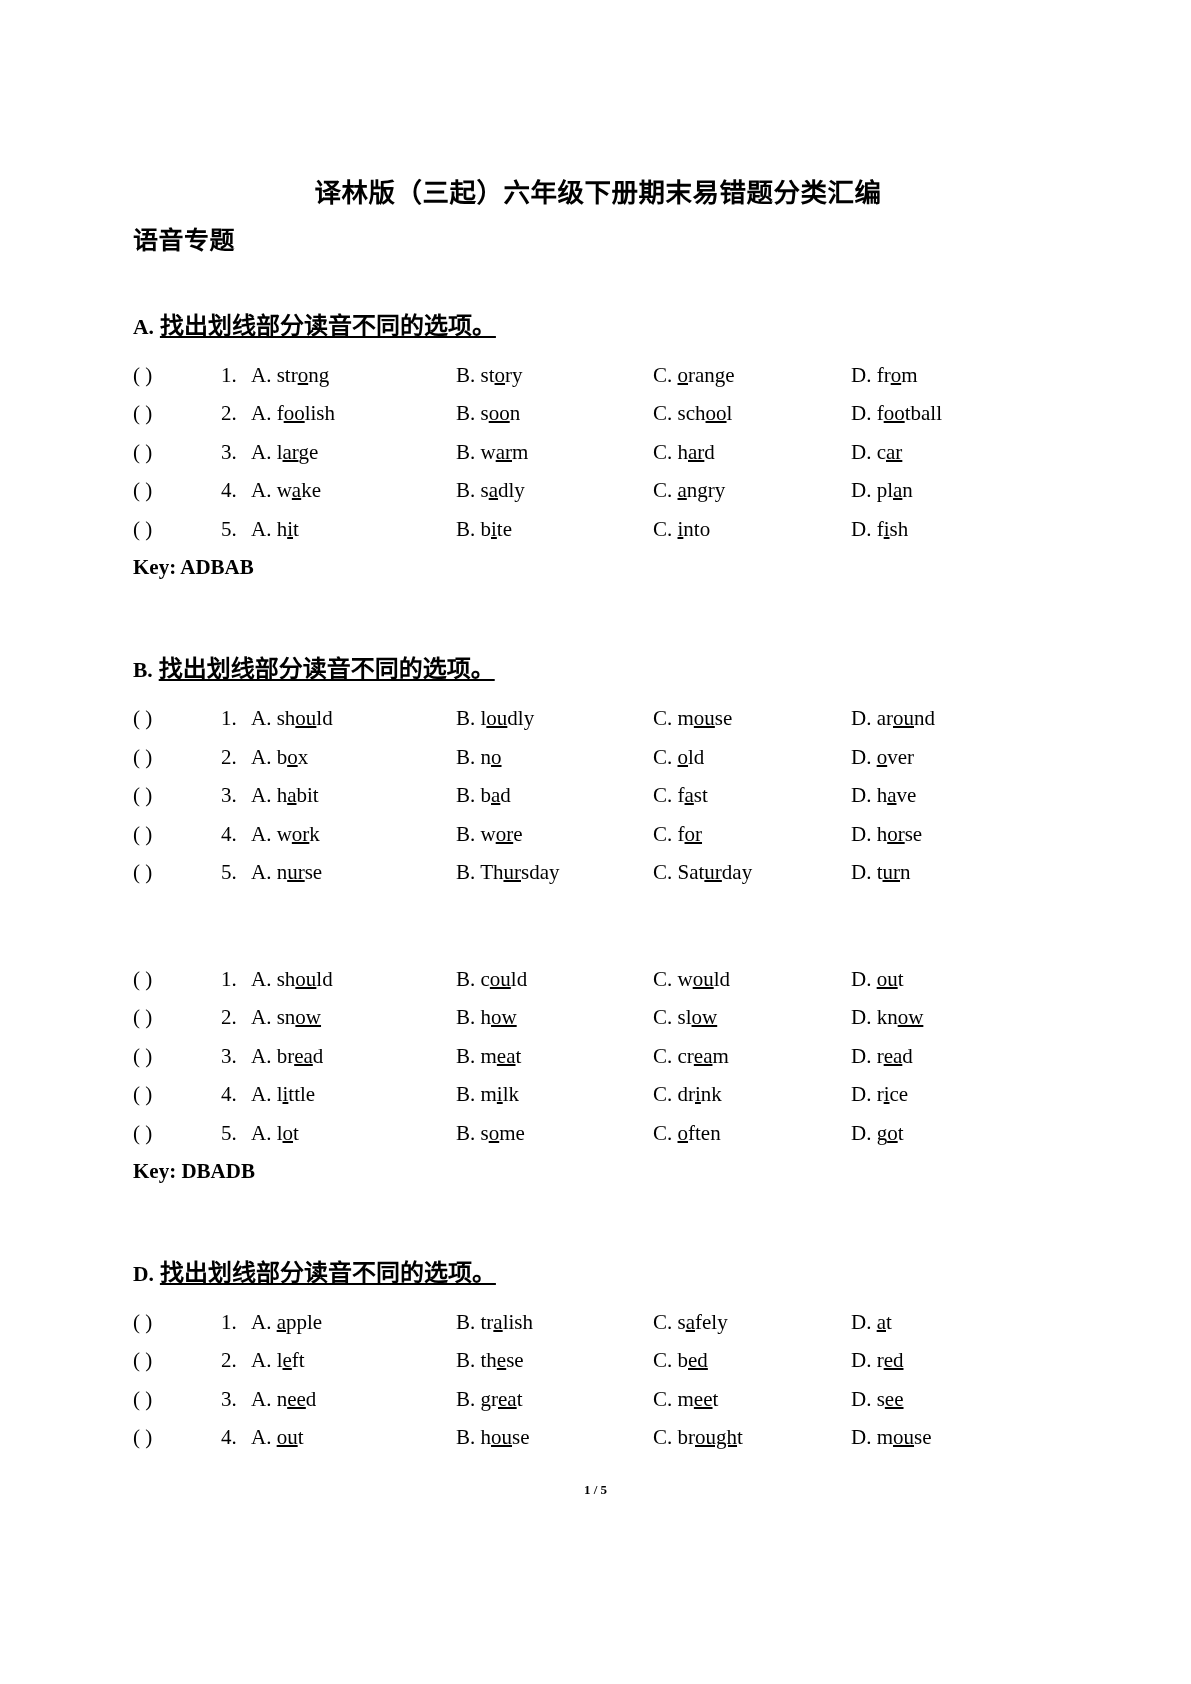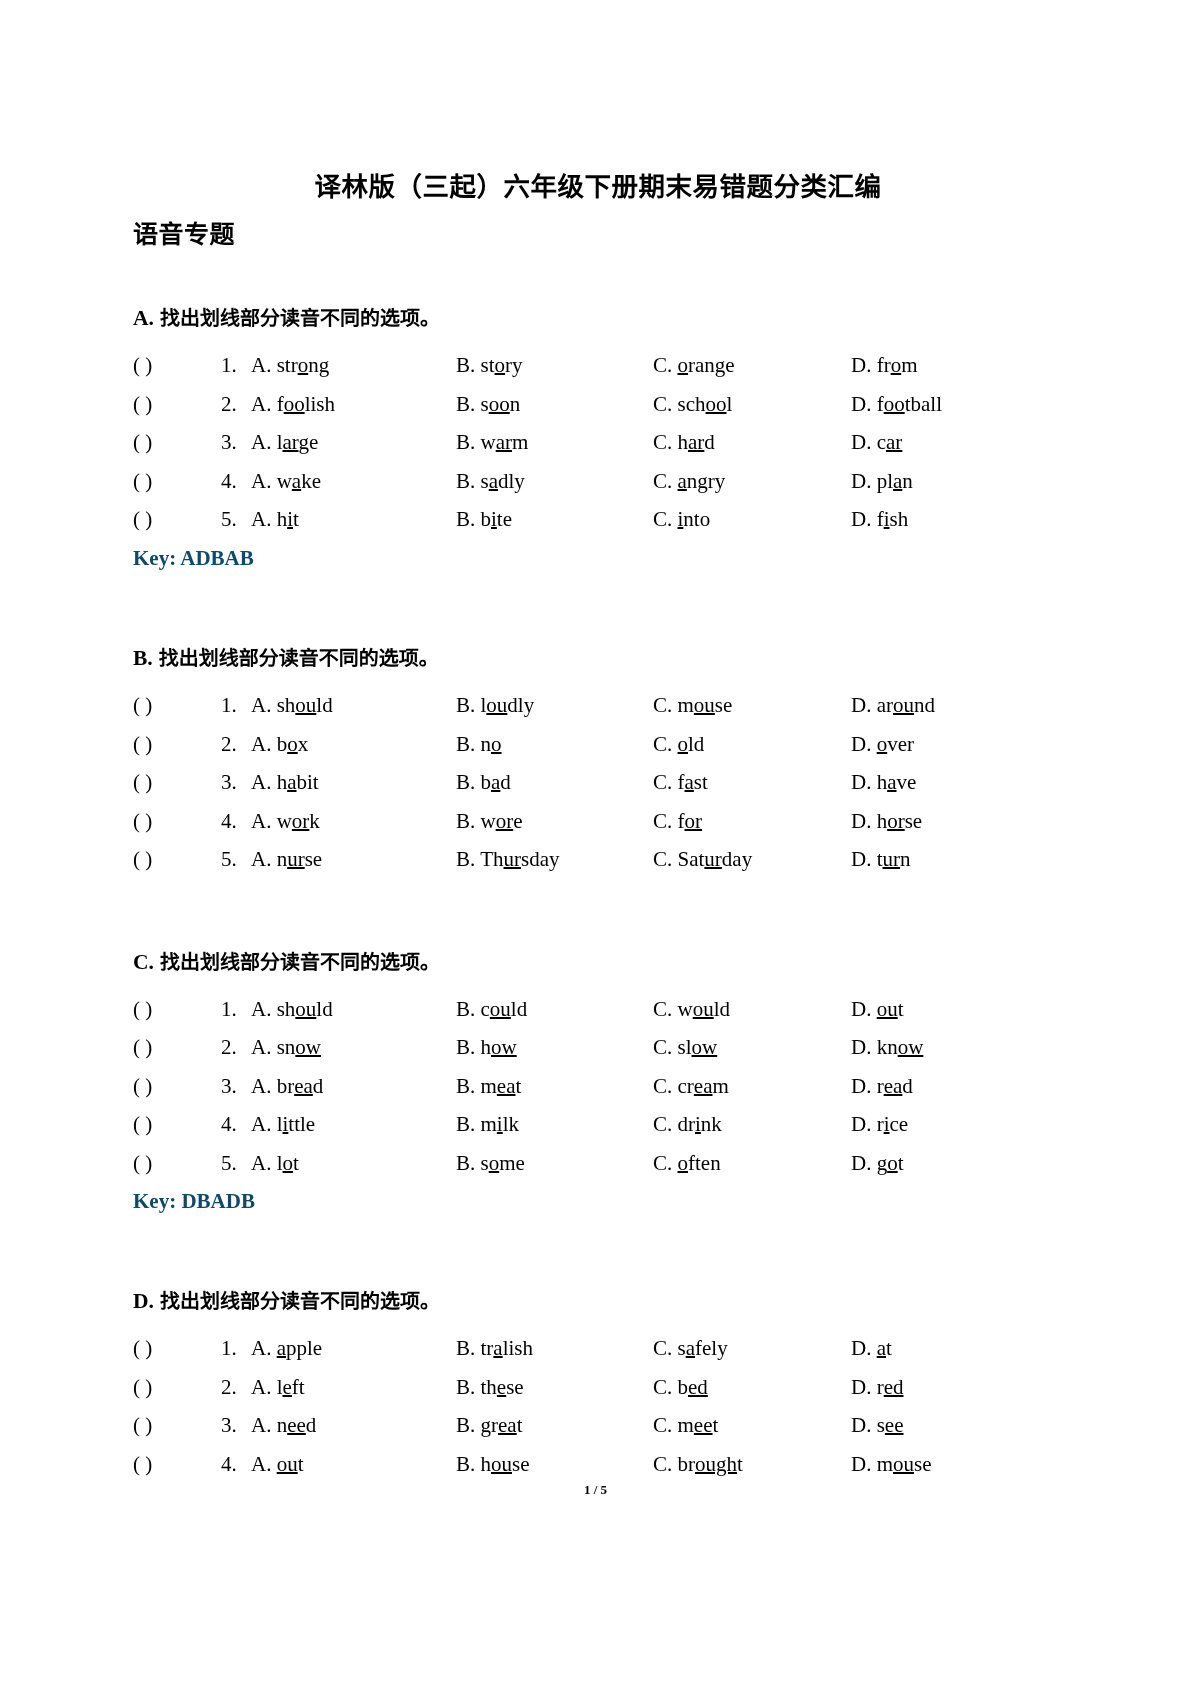--- a/index.html
+++ b/index.html
@@ -18,21 +18,21 @@
     height: 1684px;
     margin: 0 auto;
     background: #ffffff;
     box-sizing: border-box;
     padding: 0;
     overflow: hidden;
   }
   .content {
     position: absolute;
     left: 133px;
-    top: 8px;
+    top: 14px;
     width: 930px;
   }
   
   .doc-title {
     text-align: center;
     font-family: "Liberation Serif", "DejaVu Serif", serif;
     font-weight: bold;
     font-size: 26.5px;
     line-height: 1.25;
     margin-top: 163px;
@@ -61,21 +61,22 @@
     margin-bottom: 13px;
     white-space: nowrap;
   }
   .section-heading .letter {
     font-family: "Liberation Serif", "DejaVu Serif", serif;
     margin-right: 6px;
   }
   .section-heading .prompt {
     font-family: "Liberation Sans", "DejaVu Sans", sans-serif;
     font-weight: bold;
-    font-size: 20px;
+    font-size: 24px;
+    text-decoration: underline;
   }
   .q-row {
     display: flex;
     align-items: baseline;
     font-size: 21px;
     line-height: 38.5px;
     white-space: nowrap;
   }
   .q-blank {
     width: 88px;
@@ -88,21 +89,21 @@
   }
   .opt {
     flex: 0 0 auto;
   }
   .opt-a { width: 205px; }
   .opt-b { width: 197px; }
   .opt-c { width: 198px; }
   .opt-d { width: auto; text-align: right; }
   .u { text-decoration: underline; text-underline-offset: 1px; }
   .key {
-    color: #0c4a6e;
+    color: #000000;
     font-weight: bold;
     font-size: 21px;
     line-height: 34px;
     margin-top: 2px;
     white-space: nowrap;
   }
   
   .page-footer {
     position: absolute;
     left: 0;
@@ -205,21 +206,20 @@
           <div class="q-row">
             <span class="q-blank">(          )</span>
             <span class="q-num">5.</span>
             <span class="opt opt-a"><span>A.</span> <span>n</span><span class="u">ur</span><span>se</span></span>
             <span class="opt opt-b"><span>B.</span> <span>Th</span><span class="u">ur</span><span>sday</span></span>
             <span class="opt opt-c"><span>C.</span> <span>Sat</span><span class="u">ur</span><span>day</span></span>
             <span class="opt opt-d"><span>D.</span> <span>t</span><span class="u">ur</span><span>n</span></span>
           </div>
         </div>
         <div class="section">
-          <div class="section-heading"><span class="letter">C.</span><span class="prompt">找出划线部分读音不同的选项。</span></div>
           <div class="q-row">
             <span class="q-blank">(          )</span>
             <span class="q-num">1.</span>
             <span class="opt opt-a"><span>A.</span> <span>sh</span><span class="u">ou</span><span>ld</span></span>
             <span class="opt opt-b"><span>B.</span> <span>c</span><span class="u">ou</span><span>ld</span></span>
             <span class="opt opt-c"><span>C.</span> <span>w</span><span class="u">ou</span><span>ld</span></span>
             <span class="opt opt-d"><span>D.</span> <span></span><span class="u">ou</span><span>t</span></span>
           </div>
           <div class="q-row">
             <span class="q-blank">(          )</span>

